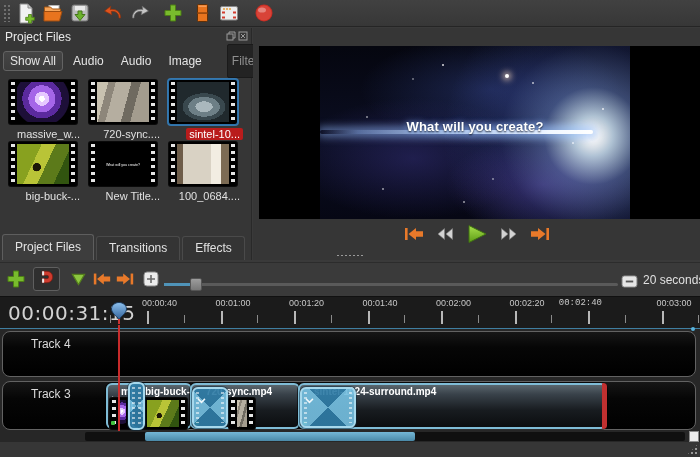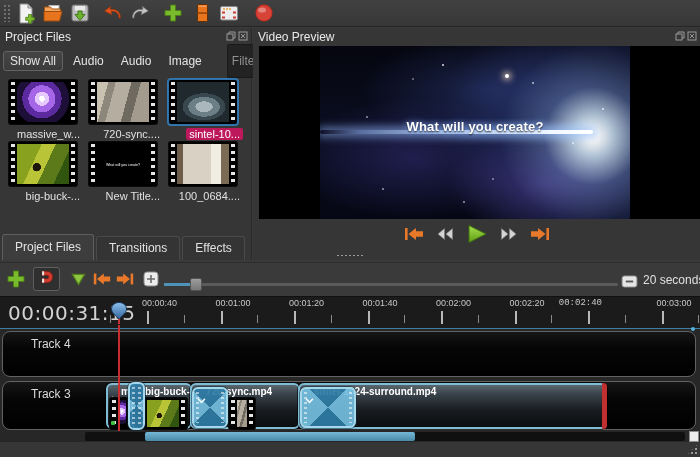--- a/index.html
+++ b/index.html
@@ -41,21 +41,21 @@
   .grid{position:absolute;left:3px;top:52px;display:grid;grid-template-columns:80px 80px 80px;
         grid-auto-rows:62px;}
   .cell{position:relative;width:80px;text-align:right;cursor:pointer;}
   .film{position:relative;background:#000;border-radius:2px;box-shadow:0 0 0 1px #0a0a0a;}
   .film::before,.film::after{content:"";position:absolute;top:2px;bottom:2px;width:4px;
         background:repeating-linear-gradient(to bottom,#e6e6e6 0 3px,transparent 3px 7px);}
   .film::before{left:2px}.film::after{right:2px}
   .film .img{position:absolute;left:8px;right:8px;top:2px;bottom:2px;}
   .cell .film{width:68px;height:44px;margin:0 auto;}
   .cell .lbl{display:inline-block;margin-top:1px;font-size:11px;color:#e0e0e0;padding:0 3px;border-radius:2px;}
-  .cell.selected .lbl{background:#be185d;color:#fff;}
+  .cell.selected .lbl{background:#b91c1c;color:#fff;}
   .cell.selected .film{outline:2px solid rgba(53,132,196,.85);}
   .t-disco{background:radial-gradient(circle at 48% 42%,#fff 0 8%,#e6c9ff 8% 20%,#a566e8 20% 38%,#5b2a9e 38% 55%,#1d0f38 55% 75%,#000 78%);}
   .t-city{background:linear-gradient(105deg,#c9c2b0 0 18%,#8d867a 18% 30%,#b5aea0 30% 55%,#6f6a60 55% 70%,#a39c8e 70%),#777;}
   .t-bowl{background:radial-gradient(ellipse 55% 45% at 52% 62%,#aab8bd 0 30%,#6d7f86 30% 55%,#39484e 55% 75%,#20292d 75%),#1a2125;}
   .t-forest{background:radial-gradient(circle at 38% 58%,#1c1708 0 10%,transparent 11%),linear-gradient(115deg,#88a11f 0 35%,#b9c437 35% 55%,#5c7a1a 55% 78%,#31540f 78%);}
   .t-title{background:#000;display:flex;align-items:center;justify-content:center;}
   .t-title span{font-size:4px;color:#fff;transform:scale(.9);white-space:nowrap;}
   .t-bedroom{background:linear-gradient(90deg,#6e5d49 0 12%,#d9d2c4 12% 66%,#f2ede2 66% 84%,#7c6b54 84%),#cbb;}
 
   
@@ -328,37 +328,20 @@
     </div>
 
     <div class="tabs">
       <span class="tab active">Project Files</span>
       <span class="tab">Transitions</span>
       <span class="tab">Effects</span>
     </div>
   </div>
 
   <div class="panel right">
-    <div class="dockhead">
-      <span>Video Preview</span>
-      <span class="dockicons">
-        <span>
-            <svg width="10" height="10" viewBox="0 0 10 10">
-              <rect x="1" y="3" width="6" height="6" fill="none" stroke="#9a9a9a"></rect>
-              <path d="M3 3V1h6v6H7" fill="none" stroke="#9a9a9a"></path>
-            </svg>
-          </span>
-        <span>
-            <svg width="10" height="10" viewBox="0 0 10 10">
-              <rect x="1" y="1" width="8" height="8" fill="none" stroke="#9a9a9a"></rect>
-              <path d="M3 3l4 4M7 3l-4 4" stroke="#9a9a9a"></path>
-            </svg>
-          </span>
-      </span>
-    </div>
 
     <div class="video">
       <div class="vcontent">
         <div class="stars"></div>
         <div class="bigstar"></div>
         <div class="beam2"></div>
         <div class="beam"></div>
         <div class="vtext">What will you create?</div>
       </div>
     </div>

